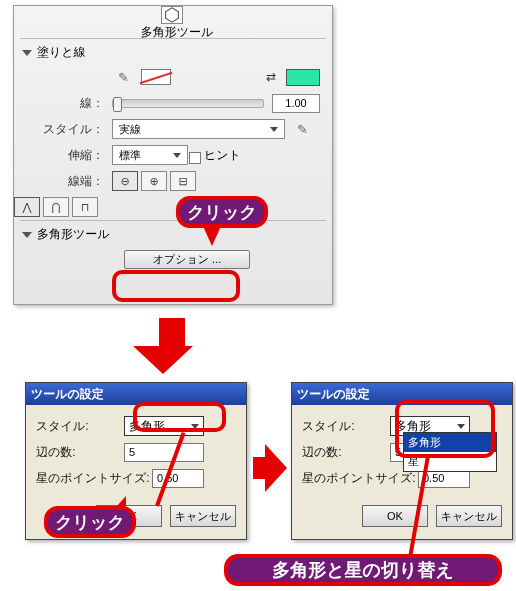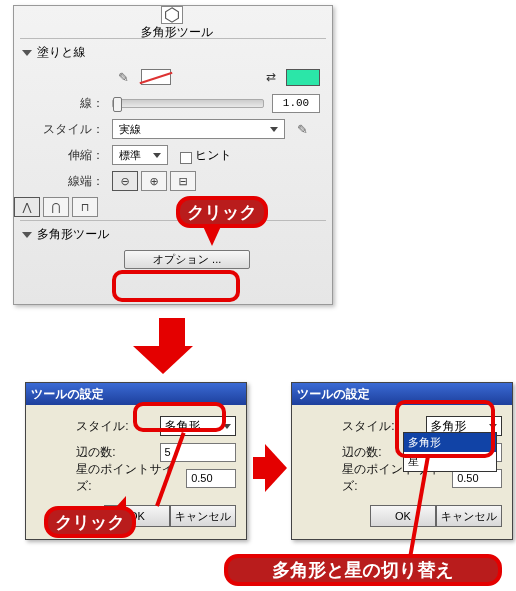--- a/index.html
+++ b/index.html
@@ -30,40 +30,40 @@
   .swatch-none {
     width: 30px; height: 16px; border: 1px solid #777; background: #fff; position: relative;
   }
   .swatch-none::after { content: ""; position: absolute; left: -3px; right: -3px; top: 50%; border-top: 2px solid #d33; transform: rotate(-18deg); }
   .pencil { font-size: 13px; color: #666; margin: 0 12px 0 6px; }
   .swap-icon { font-size: 12px; color: #333; }
   .swatch-fill { width: 34px; height: 17px; border: 1px solid #555; background: #2be6a8; margin-left: 10px; }
   .sliderbox { flex: 1; display: flex; align-items: center; }
   .slider-track { flex:1; height: 9px; position: relative; background: linear-gradient(#ccc,#e8e8e8); border:1px solid #aaa; border-radius:2px; }
   .slider-knob { position:absolute; left:0; top:-3px; width:9px; height:15px; background:#f2f2f2; border:1px solid #777; border-radius:2px; }
-  .numbox { width: 48px; height: 19px; background: #fff; border: 1px solid #888; text-align: center; margin-left: 8px; font-size: 11px; display:flex; align-items:center; justify-content:center;font-family:Liberation Mono, monospace;}
+  .numbox { width: 48px; height: 19px; background: #fff; border: 1px solid #888; text-align: center; margin-left: 8px; font-size: 11px; display:flex; align-items:center; justify-content:center;}
   .combo { height: 20px; background: #fff; border: 1px solid #888; display:flex; align-items:center; justify-content:space-between; padding: 0 4px 0 6px; font-size:11px; }
   .combo.big { flex:1; margin-right: 6px; }
-  .combo.small { width: 56px; margin-right: 12px; }
+  .combo.small { width: 76px; margin-right: 1px; }
   .dropbtn { width: 12px; display:flex; justify-content:center; }
   .dropbtn::after { content:""; width:0; height:0; border-left:4px solid transparent; border-right:4px solid transparent; border-top:5px solid #444; }
   .cb { display:flex; align-items:flex-end; gap:3px; }
   .cbx { width:12px; height:12px; border:1px solid #777; background:#fff; }
   .cap-btn { width:26px; height:20px; border:1px solid #888; background:#f4f4f4; display:flex; align-items:center; justify-content:center; margin-right:3px; font-size:11px; color:#444;}
   .cap-btn.sel { border:1px solid #555; background:#e8e8e8; }
   .opt-btn {
     width: 126px; height: 19px; background: linear-gradient(#f7f7f7,#dcdcdc);
     border:1px solid #777; border-radius:2px; font-size:11px; display:flex; align-items:center; justify-content:center;
     margin-left: 110px; margin-top:4px;
   }
 
   
   .callout {
     position:absolute; border:4px solid #E40000; border-radius:14px;
-    background:#b91c1c; color:#fff; font-weight:bold;
+    background:#701a75; color:#fff; font-weight:bold;
     display:flex; align-items:center; justify-content:center; z-index:10;
   }
   .callout.red1 { left:176px; top:196px; width:92px; height:32px; font-size:17px; }
   .callout.red2 { left:44px; top:506px; width:92px; height:32px; font-size:17px; }
   .callout.red3 { left:224px; top:554px; width:278px; height:32px; font-size:18px; }
   .tail {
     position:absolute; width:0; height:0;
   }
   .tail1 { left:202px; top:224px; border-left:10px solid transparent; border-right:10px solid transparent; border-top:22px solid #E40000; z-index:9;}
   .hilite {
@@ -94,24 +94,24 @@
     border:1px solid #444; background:#ece9d8; box-shadow:2px 2px 4px rgba(0,0,0,.3);
   }
   .dlg1 { left:25px; top:382px; }
   .dlg2 { left:291px; top:382px; }
   .dlg .bar {
     height:22px; background: linear-gradient(#3a6ad4,#1d3f9c); color:#fff;
     font-size:12px; display:flex; align-items:center; padding-left:5px; font-weight:bold;
   }
   .dlg .body { padding: 8px 10px 6px; }
   .dlg .drow { display:flex; align-items:center; height:26px; }
-  .dlg .dlabel { width: 88px; color:#111;margin-left:40px; }
+  .dlg .dlabel { width: 88px; color:#111; }
   .dlg .dcombo { width:80px; height:20px; border:1px solid #333; background:#fff; display:flex; align-items:center; justify-content:space-between; padding:0 2px 0 4px;}
   .dlg .dinput { width:80px; height:19px; border:1px solid #777; background:#fff; padding:0 4px; display:flex; align-items:center; font-size:11px;}
-  .dlg .btns { display:flex; justify-content:flex-end; padding:8px 10px 0;}
+  .dlg .btns { display:flex; justify-content:flex-end; gap:8px; padding:8px 10px 0;}
   .dlg .btn { width:66px; height:22px; border:1px solid #666; background:linear-gradient(#f6f6f6,#d8d8d8); display:flex; align-items:center; justify-content:center; font-size:11px;}
   .dlg .sel-open {
     position:absolute; left:111px; top:49px; width:94px; background:#fff; border:1px solid #333; z-index:6;
   }
   .dlg .sel-open .opt { padding:2px 4px; font-size:11px; }
   .dlg .sel-open .opt.hl { background:#1143a6; color:#fff; }
 </style>
 </head>
 <body>
 

